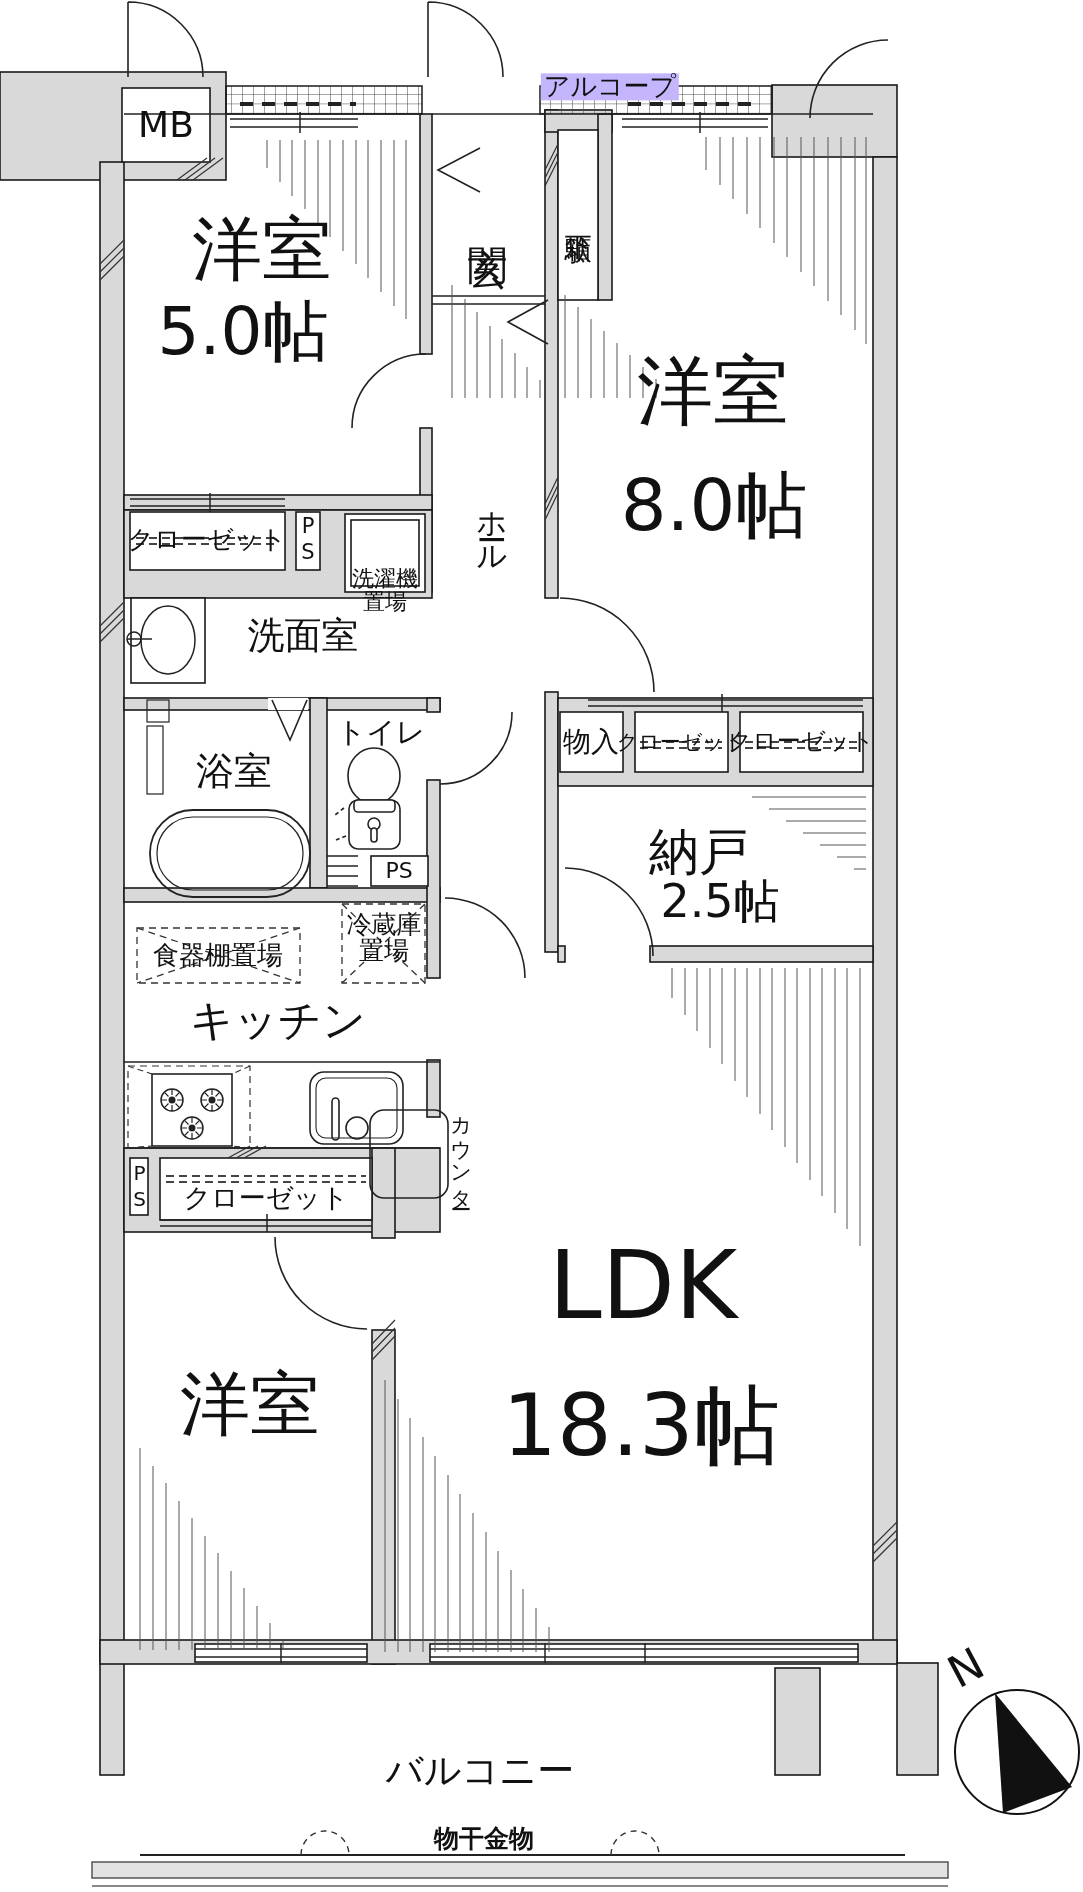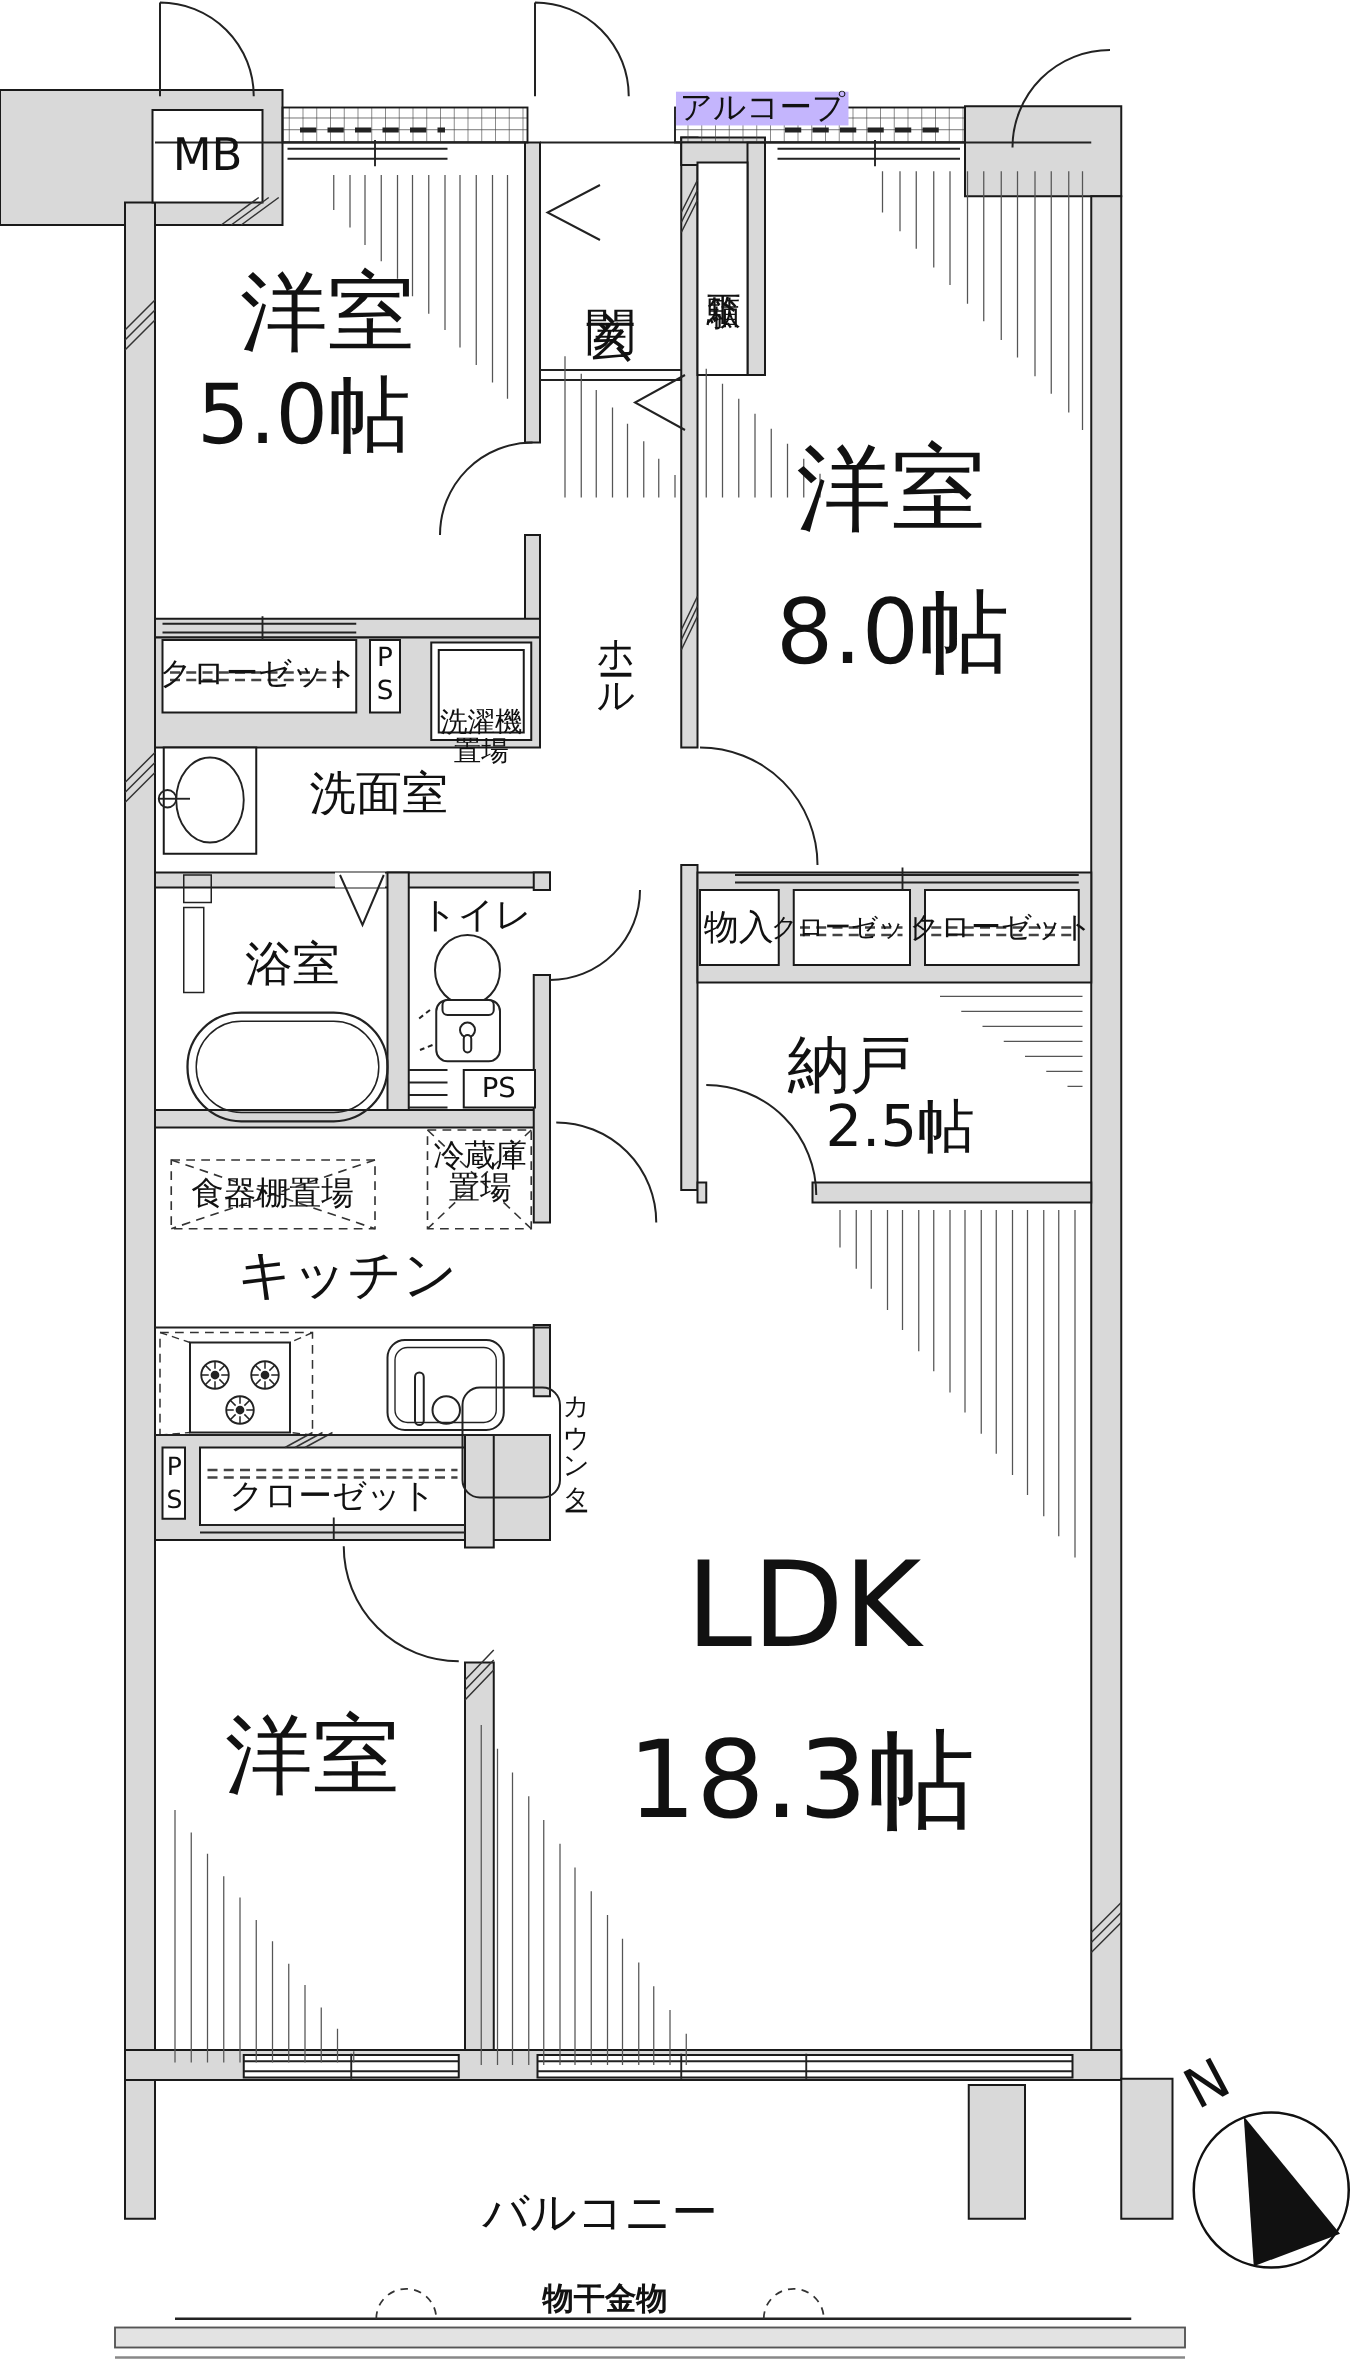--- a/index.html
+++ b/index.html
@@ -215,21 +215,21 @@
 <div class="lbl vu" style="left:308px;top:540px;font-size:21px;">PS</div>
 <div class="lbl wrap" style="left:385px;top:552px;font-size:22px;width:72px;margin-top:38px;">洗濯機置場</div>
 <div class="lbl" style="left:303px;top:636px;font-size:37px;">洗面室</div>
 <div class="lbl" style="left:234px;top:758px;font-size:38px;margin-top:14px;">浴室</div>
 <div class="lbl" style="left:381px;top:732px;font-size:29px;">トイレ</div>
 <div class="lbl" style="left:399px;top:871px;font-size:22px;">PS</div>
 
 <div class="lbl" style="left:591px;top:742px;font-size:28px;">物入</div>
 <div class="lbl" style="left:681px;top:742px;font-size:21px;">クローゼット</div>
 <div class="lbl" style="left:801px;top:742px;font-size:24px;">クローゼット</div>
-<div class="lbl" style="left:680px;top:852px;font-size:50px;">納戸</div>
+<div class="lbl" style="left:699px;top:852px;font-size:50px;">納戸</div>
 <div class="lbl" style="left:720px;top:901px;font-size:46px;">2.5帖</div>
 
 <div class="lbl" style="left:218px;top:956px;font-size:26px;">食器棚置場</div>
 <div class="lbl wrap" style="left:384px;top:938px;font-size:25px;width:82px;">冷蔵庫置場</div>
 <div class="lbl" style="left:278px;top:1021px;font-size:43px;">キッチン</div>
 <div class="lbl v" style="left:461px;top:1150px;font-size:21px;">カウンター</div>
 <div class="lbl vu" style="left:139px;top:1187px;font-size:20px;">PS</div>
 <div class="lbl" style="left:266px;top:1198px;font-size:27px;">クローゼット</div>
 
 <div class="lbl" style="left:250px;top:1405px;font-size:70px;">洋室</div>

